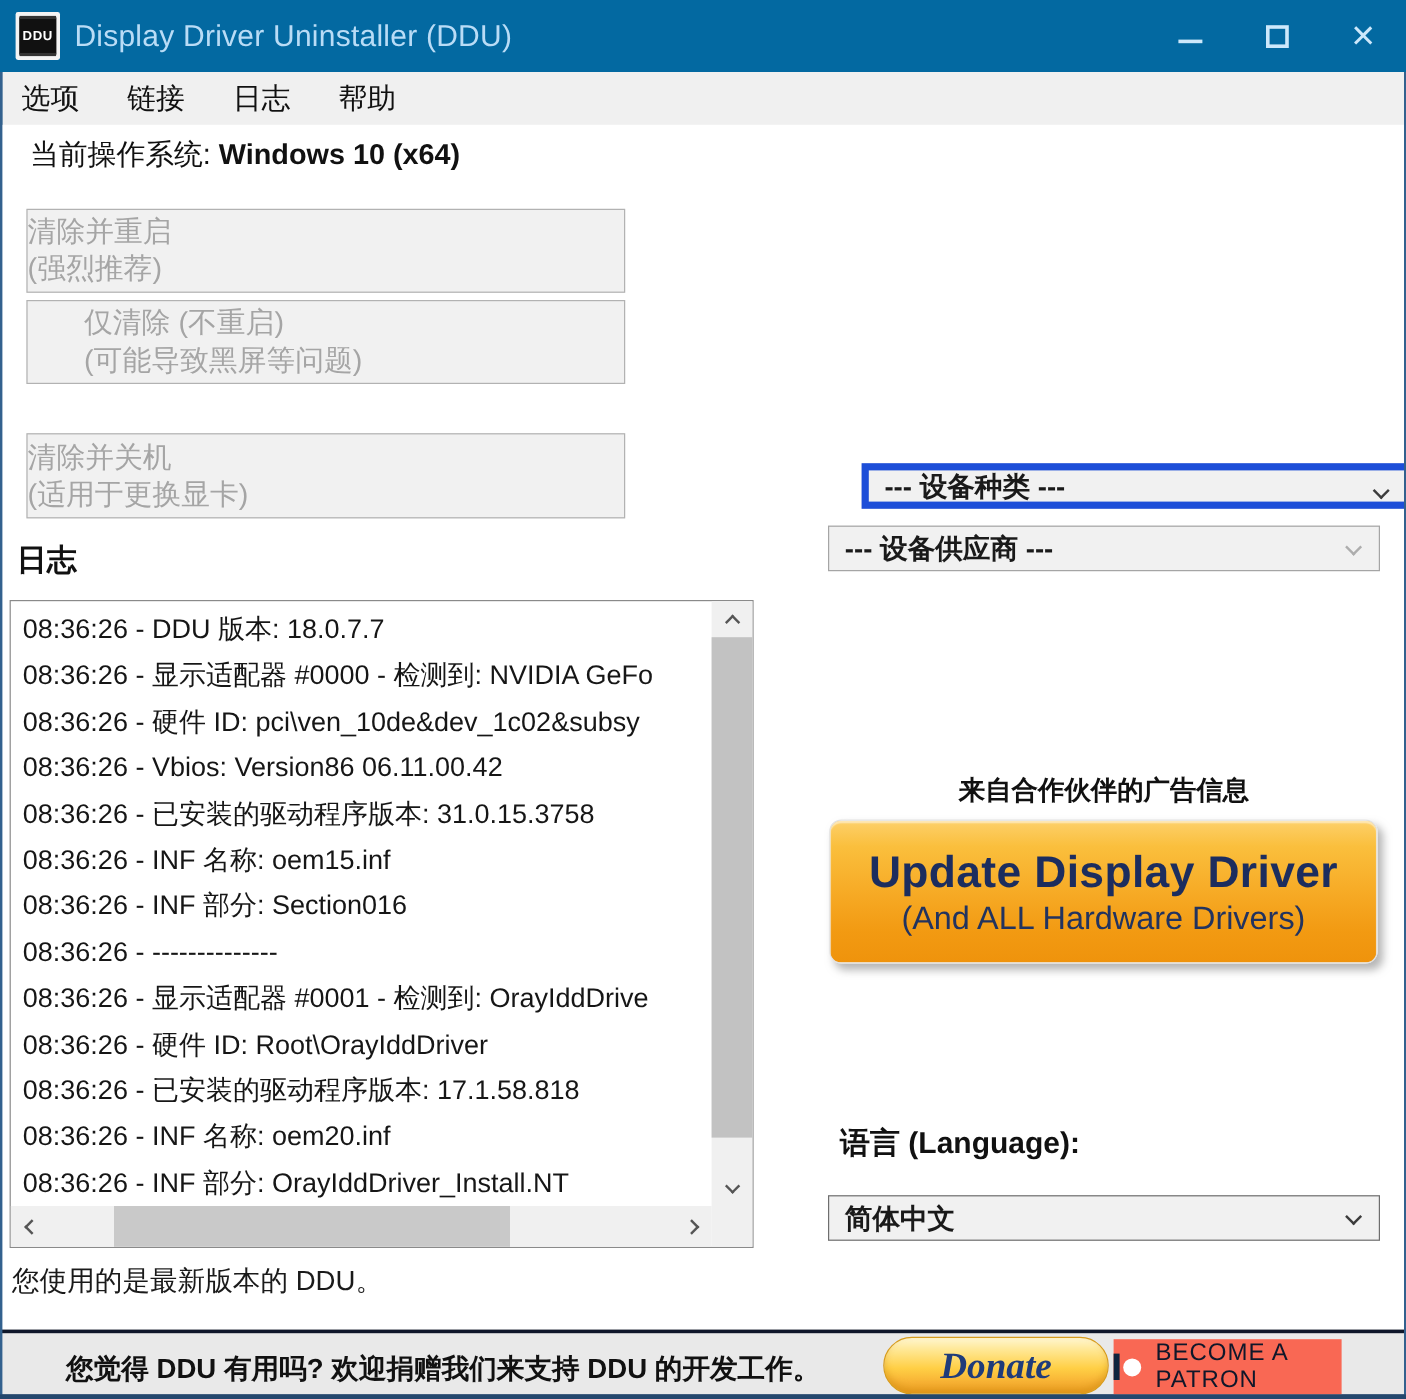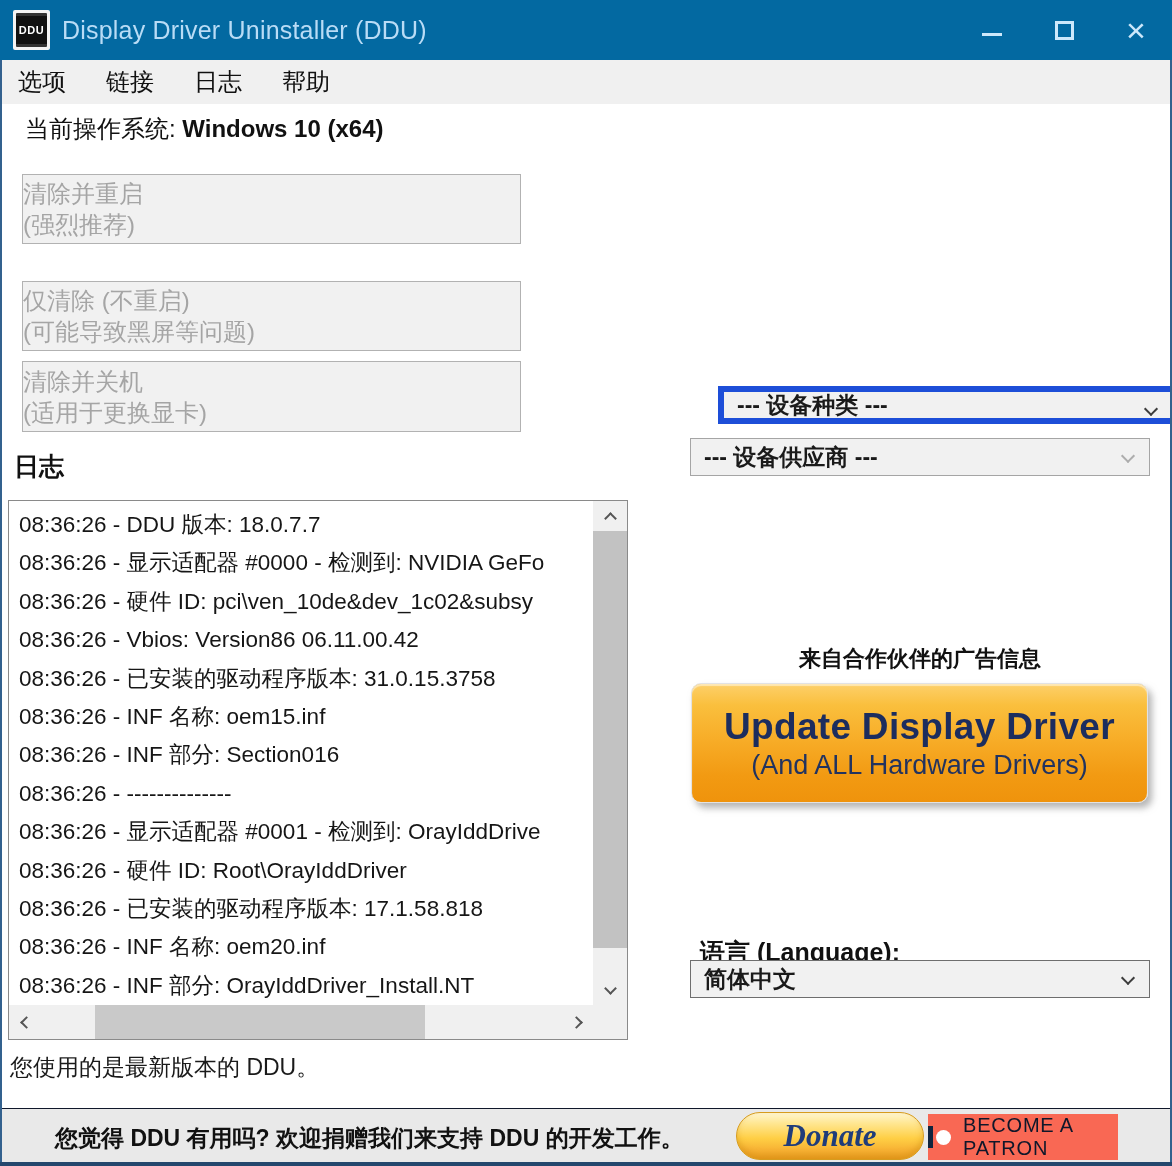--- a/index.html
+++ b/index.html
@@ -27,28 +27,28 @@
   .edge-left { left:0; } .edge-right { right:0; }
   .edge-bottom { position:absolute; left:0; right:0; bottom:0; height:4px; background:#24476d; z-index:31; }
 
   
   .os-line { position:absolute; left:25px; top:113px; font-size:24px; color:#111; }
   .os-line b { font-weight:bold; }
 
   
   .action-button { position:absolute; left:22px; width:499px; height:70px; background:#f1f1f1; border:1px solid #b2b2b2; display:flex; flex-direction:column; align-items:flex-start; justify-content:center; color:#a5a5a5; font-size:24px; line-height:31px; }
   #btn-clean-restart { top:174px; }
-  #btn-clean-only { top:281px; }
+  #btn-clean-only { top:250px;padding-left:47px; }
   #btn-clean-shutdown { top:361px; height:71px; }
 
   
   .combo { position:absolute; left:690px; width:460px; height:38px; background:#f1f1f1; display:flex; align-items:center; padding-left:13px; font-size:23px; font-weight:600; color:#1a1a1a; }
   #combo-type { top:386px; border:6px solid #1d4ed8;margin-left:28px; }
   #combo-vendor { top:438px; border:1px solid #a5a5a5; }
-  #combo-language { top:960px; border:1px solid #6e6e6e; }
+  #combo-language { top:996px; border:1px solid #6e6e6e; }
   .chev { position:absolute; right:16px; top:12px; width:10px; height:10px; border-right:2px solid #3c3c3c; border-bottom:2px solid #3c3c3c; transform:rotate(45deg); }
   .chev.light { border-color:#adadad; }
 
   
   .log-label { position:absolute; left:14px; top:450px; font-size:25px; font-weight:bold; color:#111; }
   .log-box { position:absolute; left:8px; top:500px; width:620px; height:540px; background:#fff; border:1px solid #8a8a8a; }
   .log-lines { position:absolute; left:0; top:0; width:584px; height:504px; overflow:hidden; padding:5px 0 0 10px; }
   .log-line { font-size:22.5px; line-height:38.4px; color:#161616; white-space:nowrap; overflow:hidden; }
   .vscroll { position:absolute; right:0; top:0; width:34px; height:504px; background:#f0f0f0; }
   .vscroll-up { position:absolute; top:0; left:0; width:34px; height:30px; display:flex; align-items:center; justify-content:center; }
@@ -74,21 +74,21 @@
   .ad-title { font-size:37px; font-weight:800; color:#1c2d5e; line-height:44px; letter-spacing:0.3px; }
   .ad-subtitle { font-size:27px; font-weight:500; color:#22335f; line-height:32px; }
 
   
   .lang-label { position:absolute; left:700px; top:936px; font-size:25px; font-weight:bold; color:#111; }
 
   
   .status-line { position:absolute; left:10px; top:1052px; font-size:23px; color:#1a1a1a; }
 
   
-  .footer { position:absolute; left:0; bottom:0; width:1172px; height:58px; background:#e9e9e9; border-top:1px solid #0f172a; border-bottom:4px solid #24476d; }
+  .footer { position:absolute; left:0; bottom:0; width:1172px; height:58px; background:#e9e9e9; border-top:3px solid #0f172a; border-bottom:4px solid #24476d; }
   .footer-message { position:absolute; left:55px; top:14px; font-size:23px; font-weight:bold; color:#111; white-space:nowrap; }
   .donate-button { position:absolute; left:736px; top:3px; width:188px; height:48px; border-radius:24px;
     background:linear-gradient(180deg,#fff6cf 0%,#ffe793 22%,#ffcf45 55%,#f7b234 80%,#f0a325 100%);
     border:1px solid #d79c1e; box-shadow:inset 0 -4px 6px rgba(190,120,0,0.35); display:flex; align-items:center; justify-content:center; cursor:pointer; }
   .donate-text { font-family:"Liberation Serif","DejaVu Serif",serif; font-style:italic; font-weight:bold; font-size:31px; color:#1f3c7a; }
   .patron-button { position:absolute; left:928px; top:5px; width:190px; height:46px; background:#f96854; display:flex; align-items:center; justify-content:center; gap:12px; cursor:pointer; }
   .patron-icon { display:flex; align-items:center; gap:3px; }
   .patron-bar { width:5px; height:22px; background:#10243e; }
   .patron-circle { width:15px; height:15px; border-radius:50%; background:#ffffff; }
   .patron-text { color:#0f172a; font-size:20px; font-weight:normal; letter-spacing:0.8px; }

